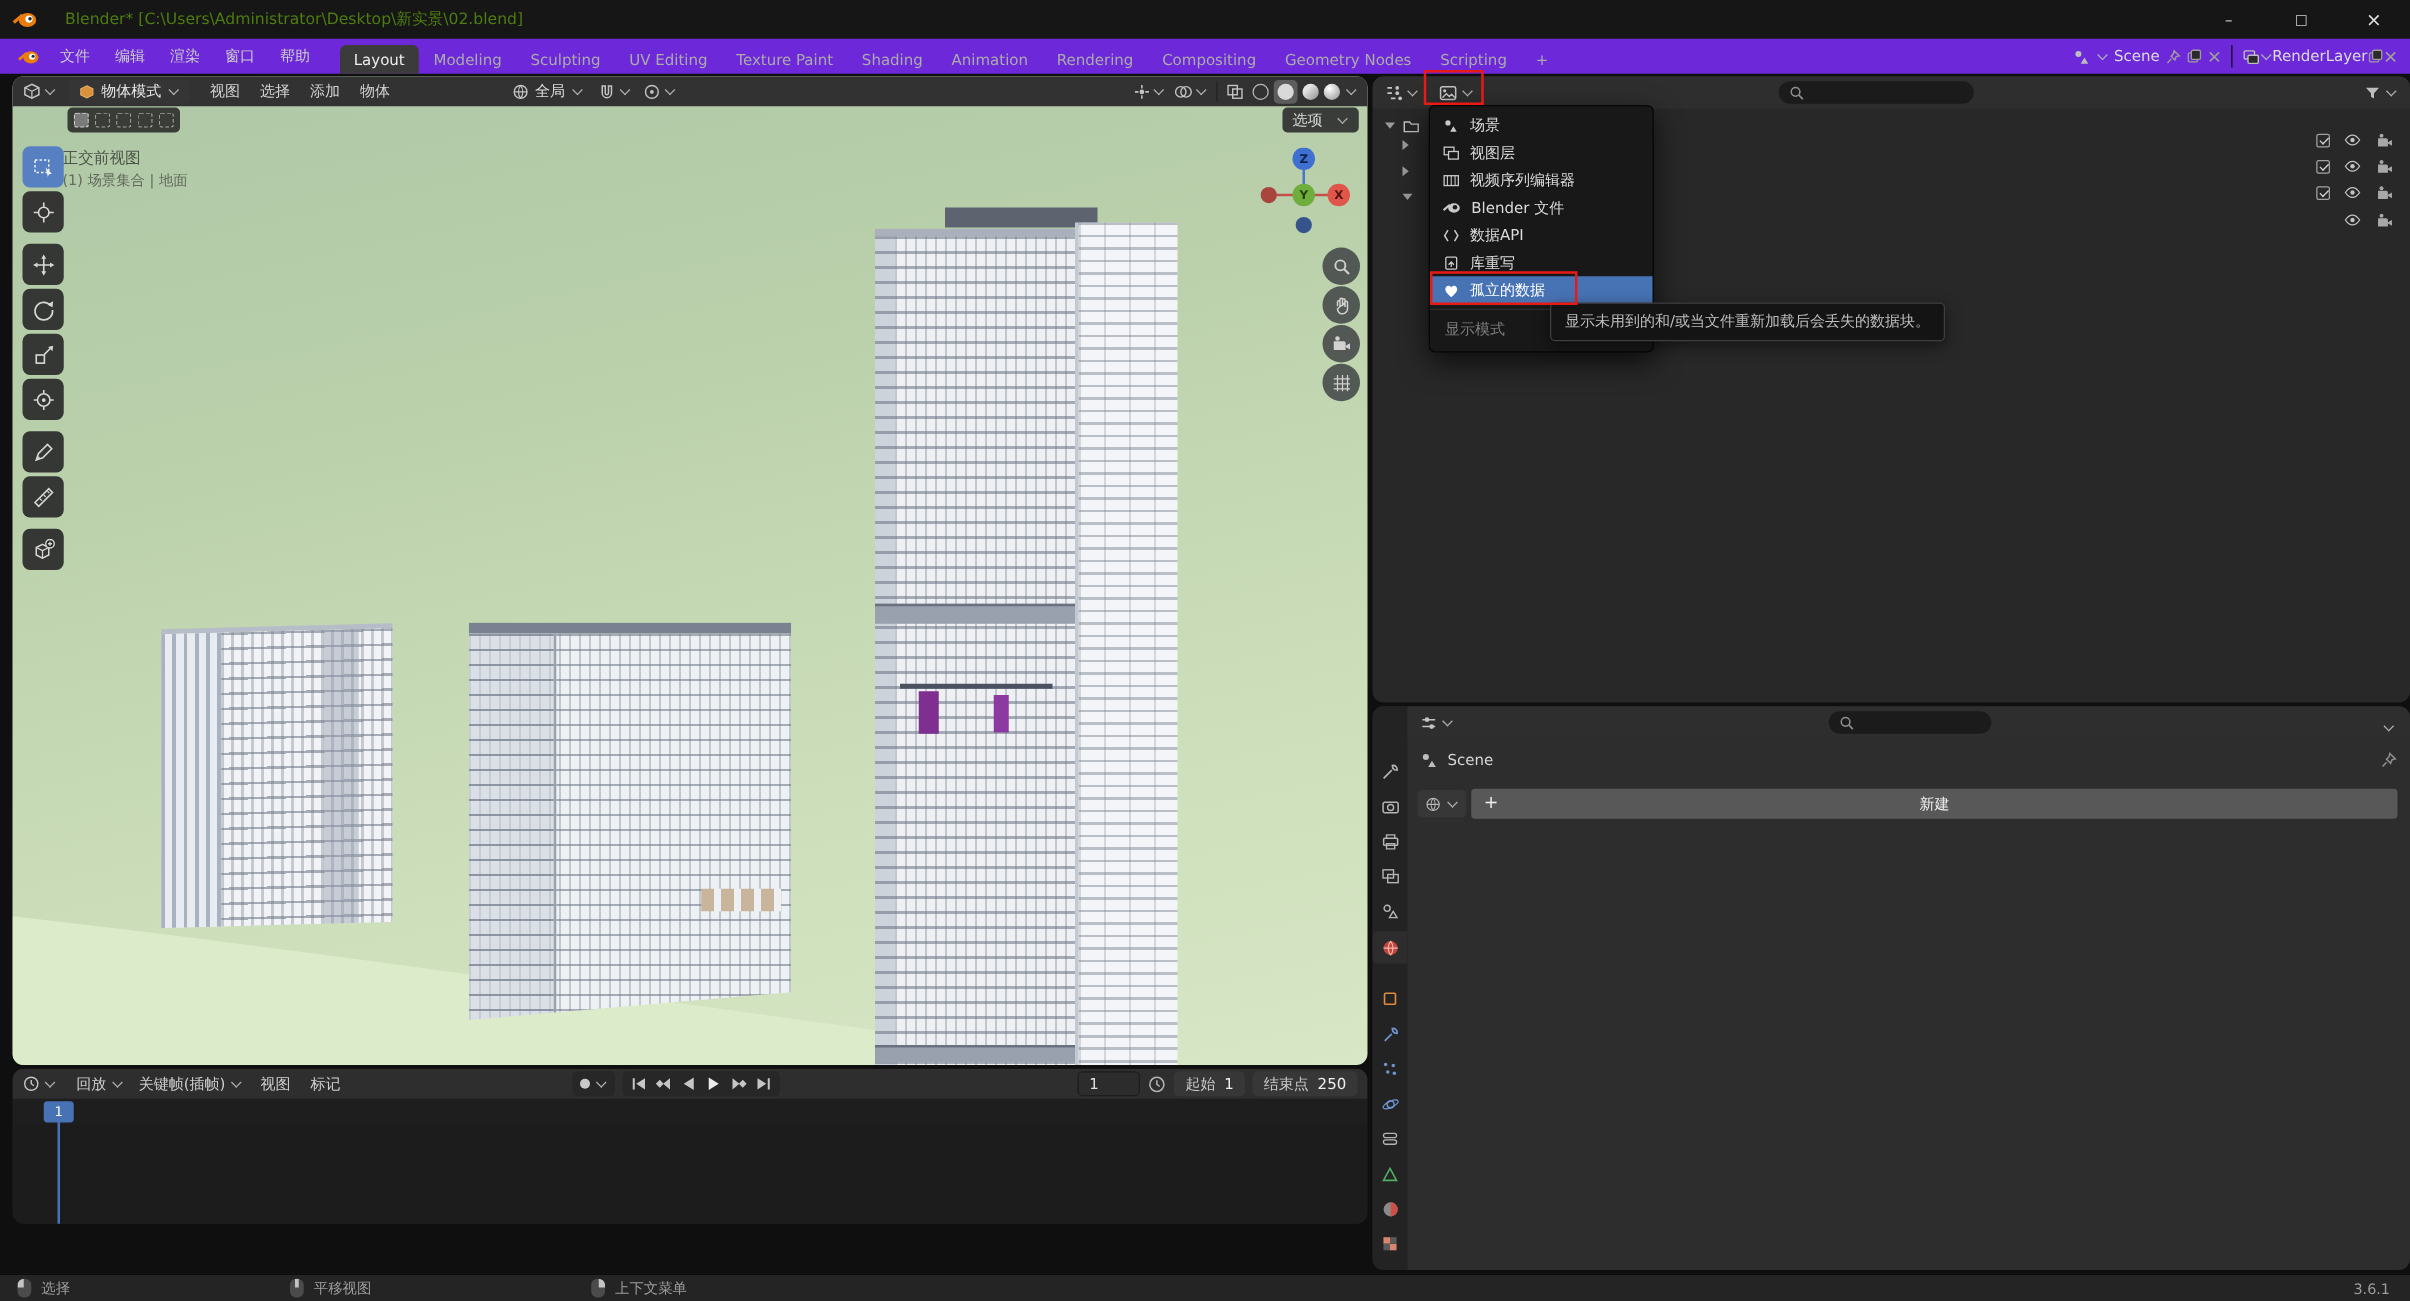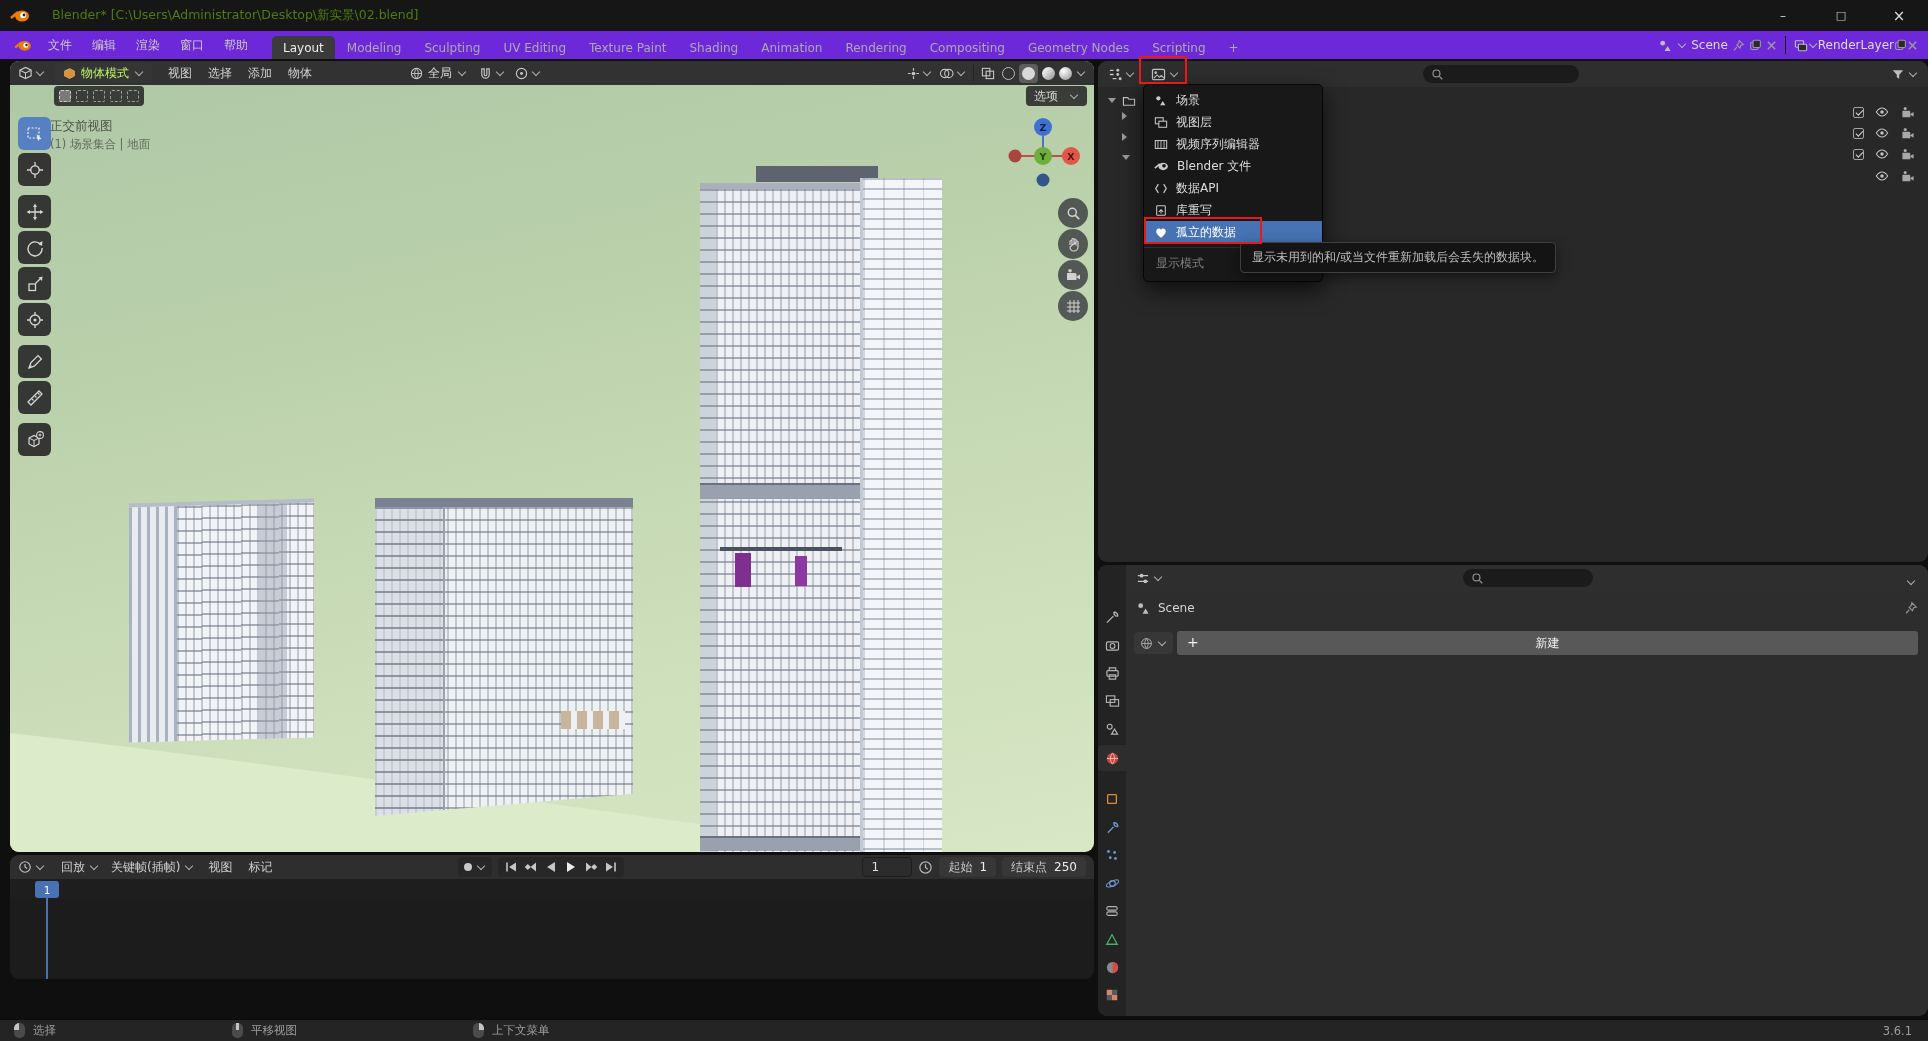--- a/index.html
+++ b/index.html
@@ -164,21 +164,21 @@
         <svg width="15" height="14" viewBox="0 0 16 15">
             <path d="M8 1.5l6 3v6l-6 3-6-3v-6z" fill="none" stroke="#c4c4c4" stroke-width="1.3"></path>
             <path d="M8 7.5v6M8 7.5L2 4.5M8 7.5l6-3" stroke="#c4c4c4" stroke-width="1.1"></path>
           </svg>
         <span class="chev"></span>
       </div>
       <div class="pill fx" style="margin-left:10px;height:20px;padding:0 8px;gap:5px">
         <svg width="13" height="13" viewBox="0 0 16 15">
             <path d="M8 1.5l6 3v6l-6 3-6-3v-6z" fill="#d8923c" stroke="#e8b06a" stroke-width="1"></path>
           </svg>
-        <span style="color:#bef264">物体模式</span>
+        <span style="color:#e5e5e5">物体模式</span>
         <span class="chev"></span>
       </div>
       <div class="fx" style="margin-left:8px;height:100%">
         <div class="vmenu">视图</div>
         <div class="vmenu">选择</div>
         <div class="vmenu">添加</div>
         <div class="vmenu">物体</div>
       </div>
       <div class="fx" style="margin-left:90px;gap:5px">
         <svg width="13" height="13" viewBox="0 0 14 14">

